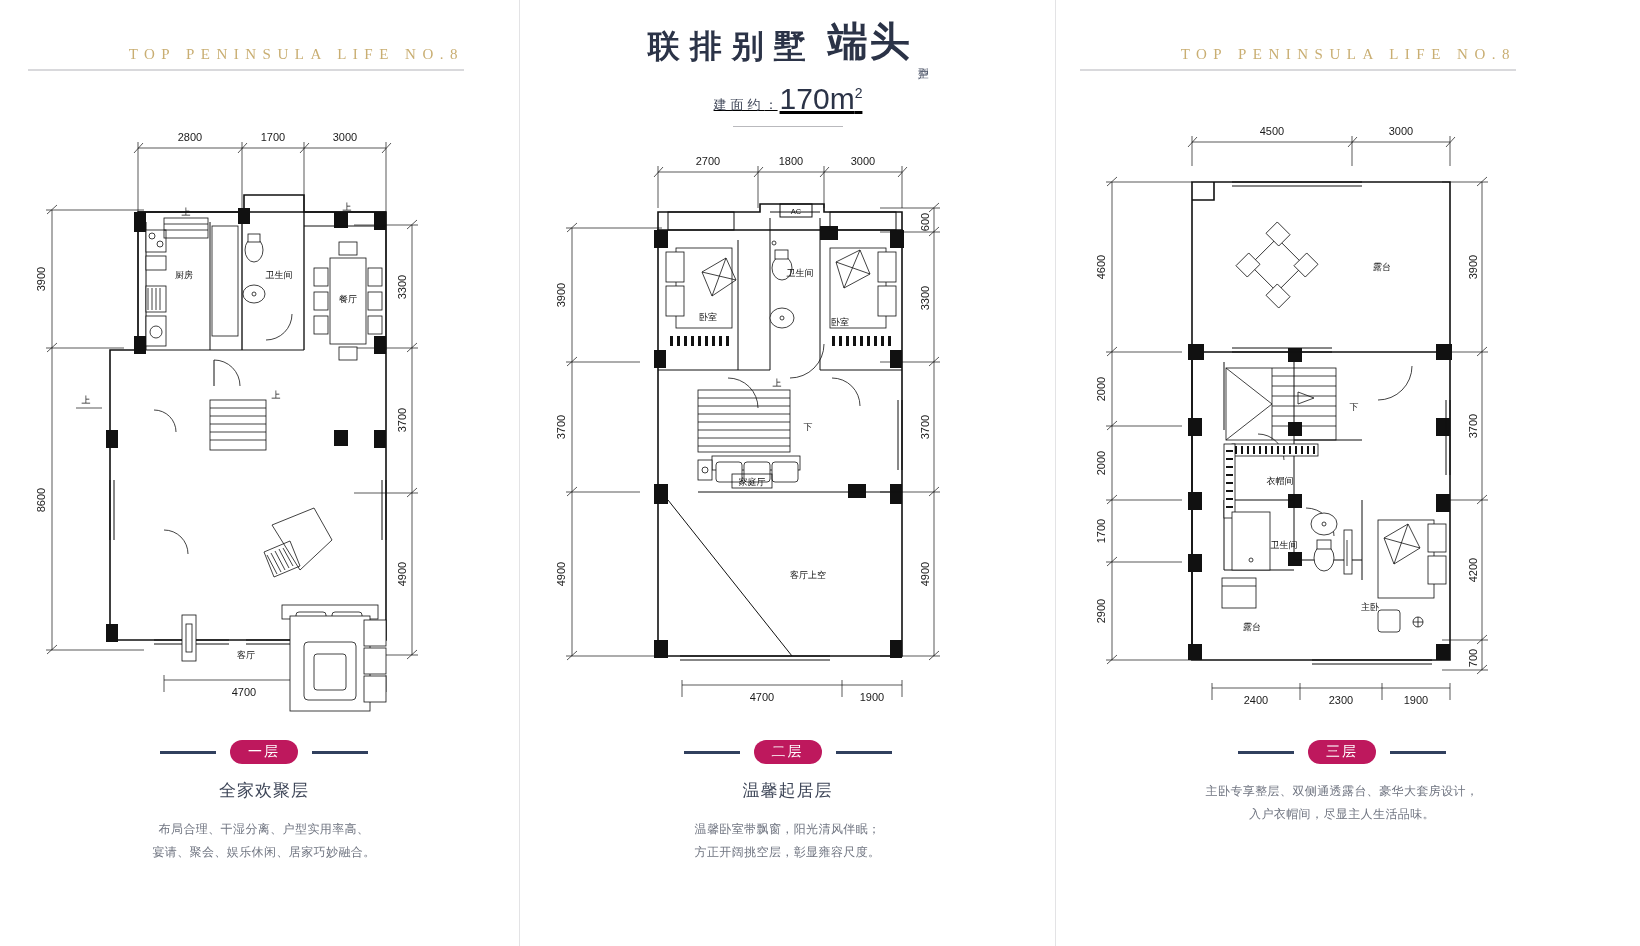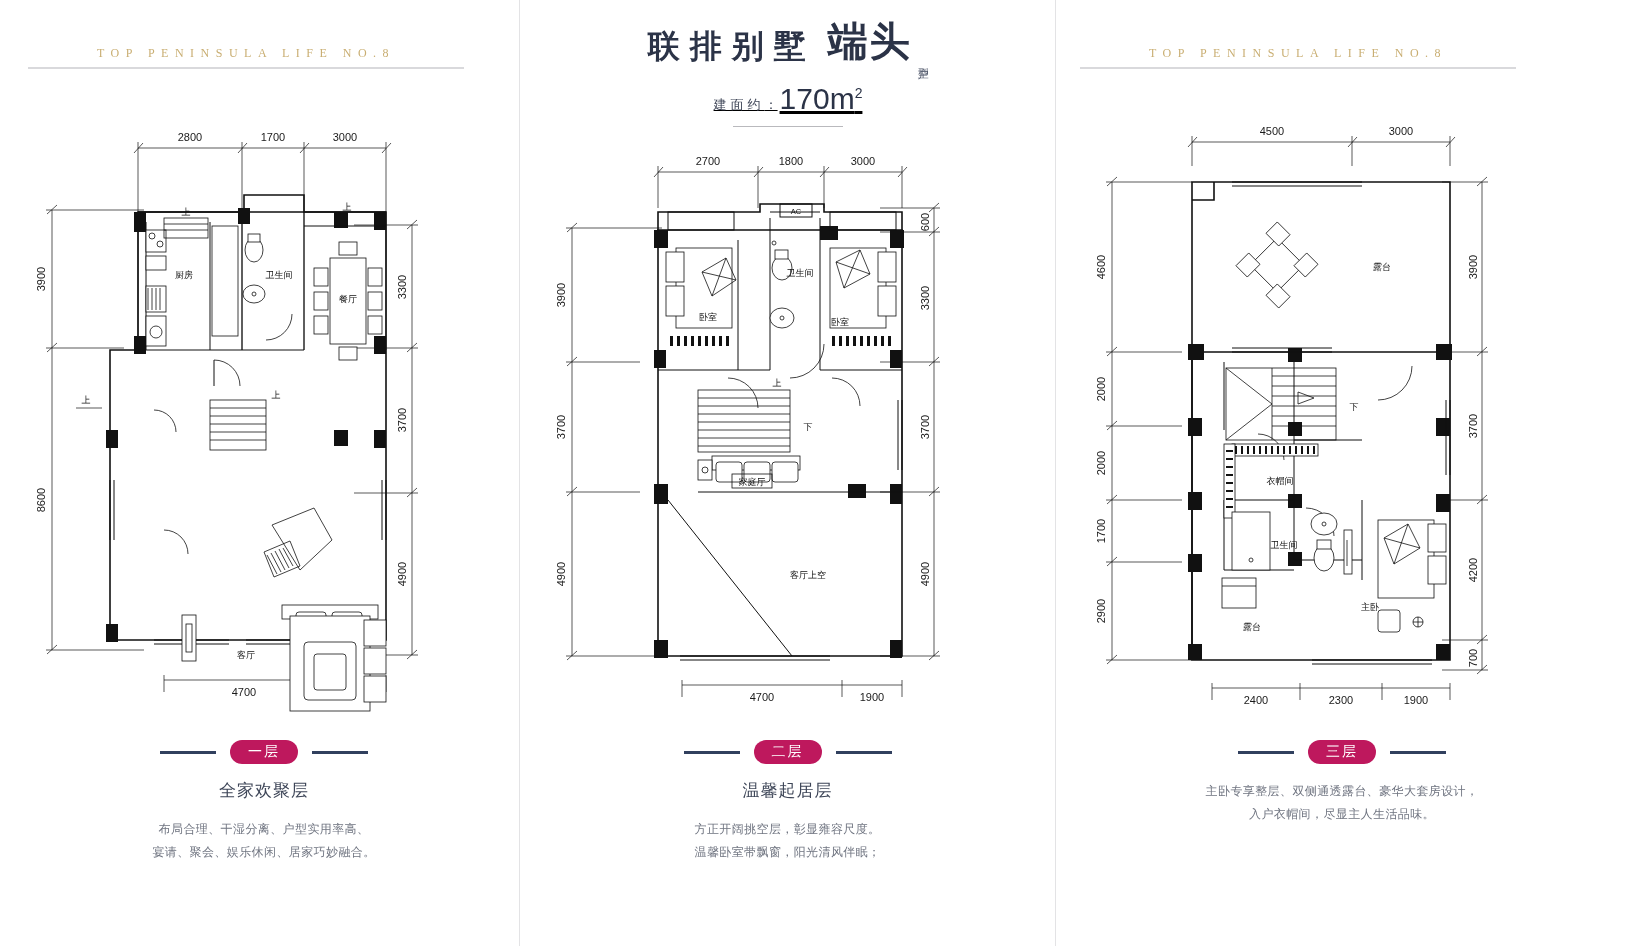--- a/index.html
+++ b/index.html
@@ -15,22 +15,23 @@
   .vsep { position:absolute; top:0; width:1px; height:946px; background:#e3e3e5; }
   .vsep.a { left:519px; }
   .vsep.b { left:1055px; }
 
   
   .gold-head {
     position:absolute; text-align:center;
   }
   .gold-head .gtext {
     font-family:"Liberation Serif","DejaVu Serif",serif;
-    font-size:12px; letter-spacing:6.5px; color:#c9ae72;
+    font-size:15px; letter-spacing:6.5px; color:#c9ae72;
     white-space:nowrap;
+    text-align:right;
   }
   .gold-head .grule {
     margin-top:6px; height:2px; background:#d9d9dc; width:100%;
   }
   .gold-head.left  { left:28px;   top:46px;  width:436px; }
   .gold-head.right { left:1080px; top:46px;  width:436px; }
 
   
   #center-title { position:absolute; left:520px; top:22px; width:536px; text-align:center; }
   .main-title-row { display:flex; align-items:flex-end; justify-content:center; }
@@ -727,22 +728,22 @@
   </div>
 
   <div class="foot f2">
     <div class="badge-row">
       <span class="badge-line"></span>
       <span class="badge">二层</span>
       <span class="badge-line"></span>
     </div>
     <div class="foot-title">温馨起居层</div>
     <div class="foot-desc">
+      <div>温馨卧室带飘窗，阳光清风伴眠；</div>
       <div>方正开阔挑空层，彰显雍容尺度。</div>
-      <div>温馨卧室带飘窗，阳光清风伴眠；</div>
     </div>
   </div>
 
   <div class="foot f3">
     <div class="badge-row">
       <span class="badge-line"></span>
       <span class="badge">三层</span>
       <span class="badge-line"></span>
     </div>
     <div class="foot-desc">

